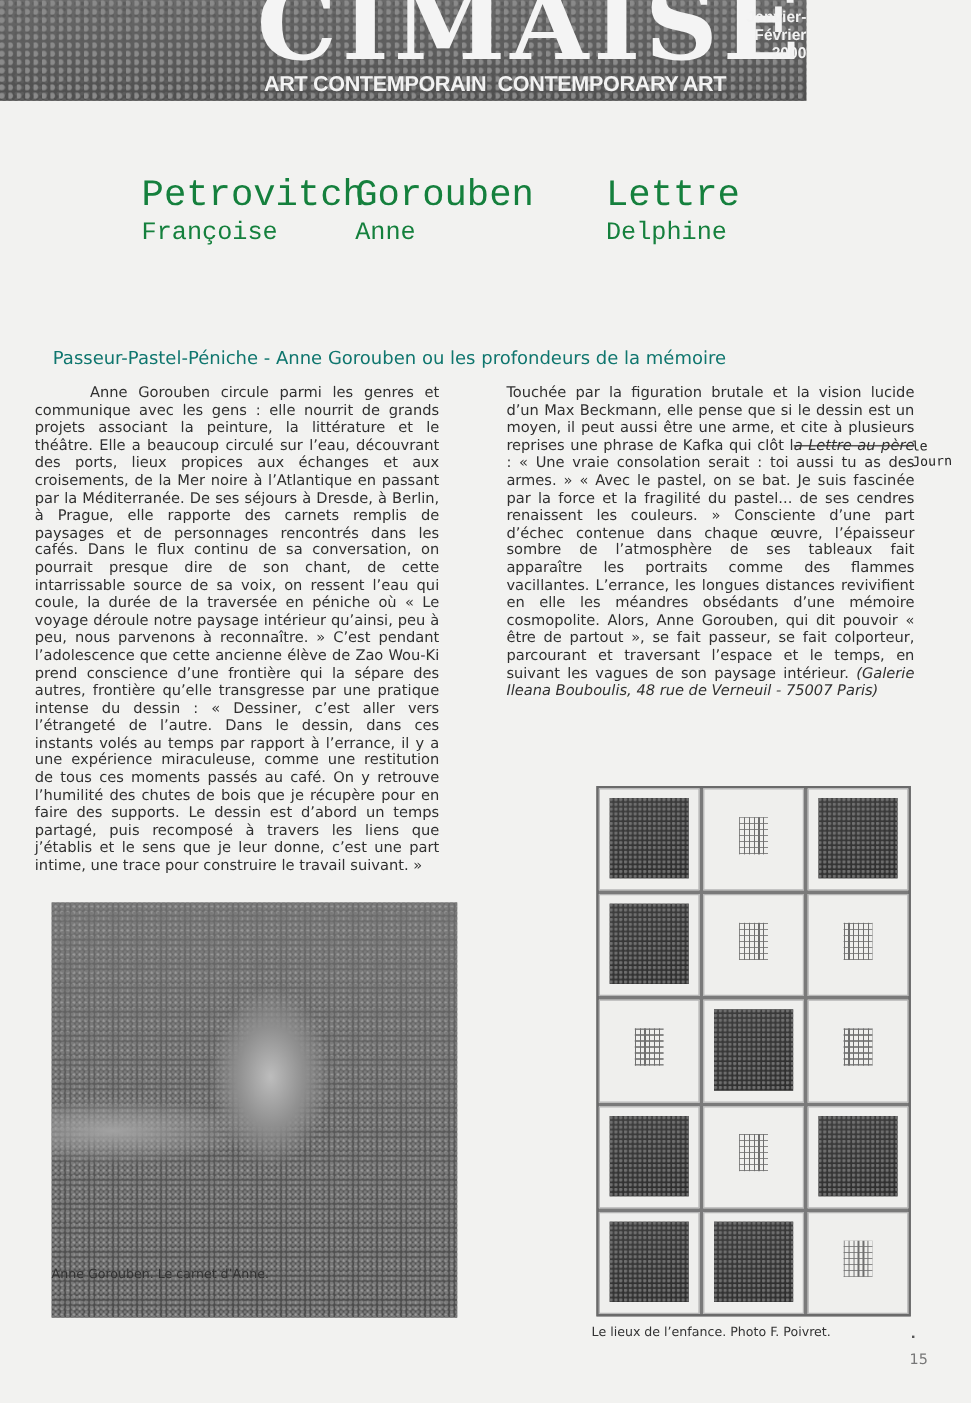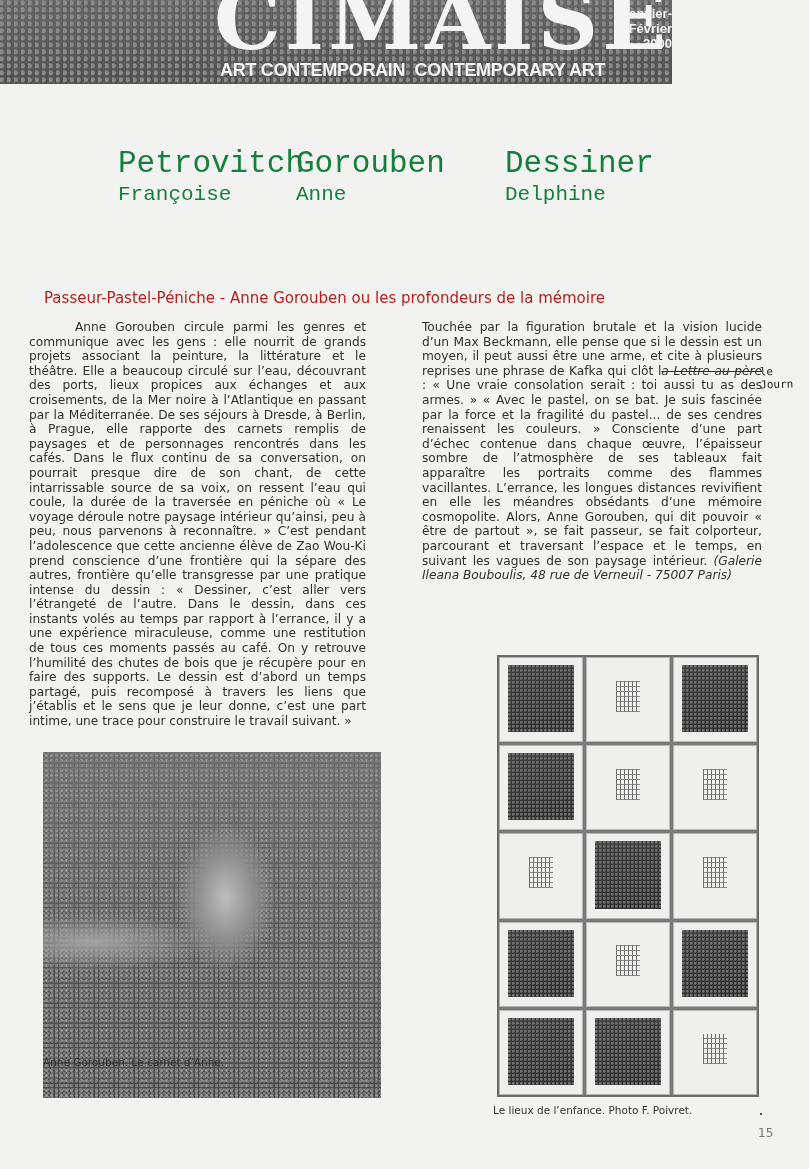--- a/index.html
+++ b/index.html
@@ -41,21 +41,21 @@
     font-family: Liberation Mono, monospace; color: #15803d;
   }
   .artist .last { font-size: 31px; line-height: 36px; display: block; font-weight: 300; }
   .artist .first { font-size: 21px; line-height: 26px; display: block; }
   .a1 { left: 118px; width: 176px; }
   .a2 { left: 296px; width: 172px; }
   .a3 { left: 505px; width: 128px; }
 
   .headline {
     position: absolute; left: 44px; top: 289px;
-    font-size: 15px; color: #b91c1c; white-space: nowrap;
+    font-size: 15px; color: #0f766e; white-space: nowrap;
   }
   .col {
     position: absolute; font-size: 12.2px; line-height: 14.6px;
     text-align: justify; color: #303030;
   }
   .col p { margin: 0; }
   .col.left { left: 29px; top: 320px; width: 337px; }
   .col.left p { text-indent: 46px; }
   .col.right { left: 422px; top: 320px; width: 340px; }
   .col .credit { font-style: italic; margin-top: 12px; }
@@ -120,21 +120,21 @@
 <div class="artists">
   <div class="artist a1">
     <span class="last">Petrovitch</span>
     <span class="first">Françoise</span>
   </div>
   <div class="artist a2">
     <span class="last">Gorouben</span>
     <span class="first">Anne</span>
   </div>
   <div class="artist a3">
-    <span class="last">Dessiner</span>
+    <span class="last">Lettre</span>
     <span class="first">Delphine</span>
   </div>
 </div>
 
 <div class="headline">Passeur-Pastel-Péniche - Anne Gorouben ou les profondeurs de la mémoire</div>
 
 <div class="col left">
   <p>Anne Gorouben circule parmi les genres et communique avec les gens : elle nourrit de grands projets associant la peinture, la littérature et le théâtre. Elle a beaucoup circulé sur l’eau, découvrant des ports, lieux propices aux échanges et aux croisements, de la Mer noire à l’Atlantique en passant par la Méditerranée. De ses séjours à Dresde, à Berlin, à Prague, elle rapporte des carnets remplis de paysages et de personnages rencontrés dans les cafés. Dans le flux continu de sa conversation, on pourrait presque dire de son chant, de cette intarrissable source de sa voix, on ressent l’eau qui coule, la durée de la traversée en péniche où « Le voyage déroule notre paysage intérieur qu’ainsi, peu à peu, nous parvenons à reconnaître. » C’est pendant l’adolescence que cette ancienne élève de Zao Wou-Ki prend conscience d’une frontière qui la sépare des autres, frontière qu’elle transgresse par une pratique intense du dessin : « Dessiner, c’est aller vers l’étrangeté de l’autre. Dans le dessin, dans ces instants volés au temps par rapport à l’errance, il y a une expérience miraculeuse, comme une restitution de tous ces moments passés au café. On y retrouve l’humilité des chutes de bois que je récupère pour en faire des supports. Le dessin est d’abord un temps partagé, puis recomposé à travers les liens que j’établis et le sens que je leur donne, c’est une part intime, une trace pour construire le travail suivant. »</p>
 </div>
 

